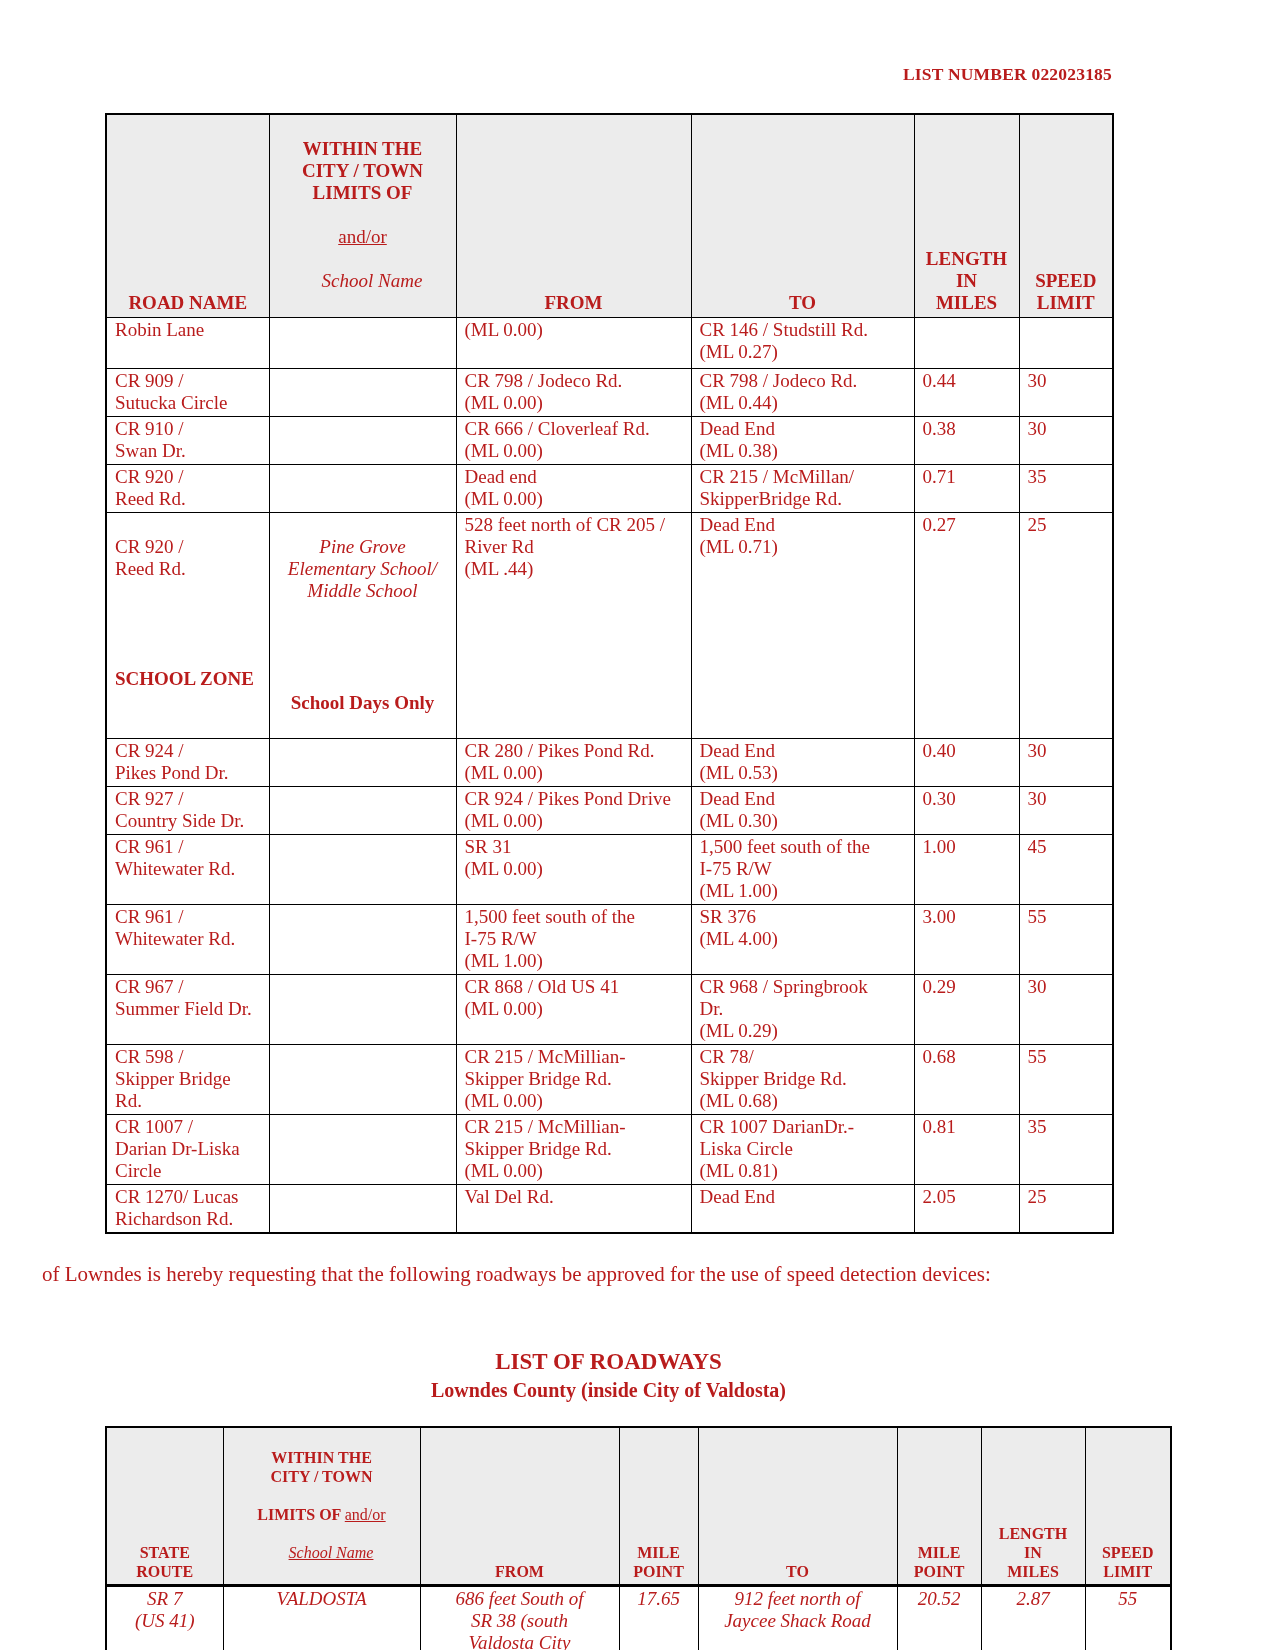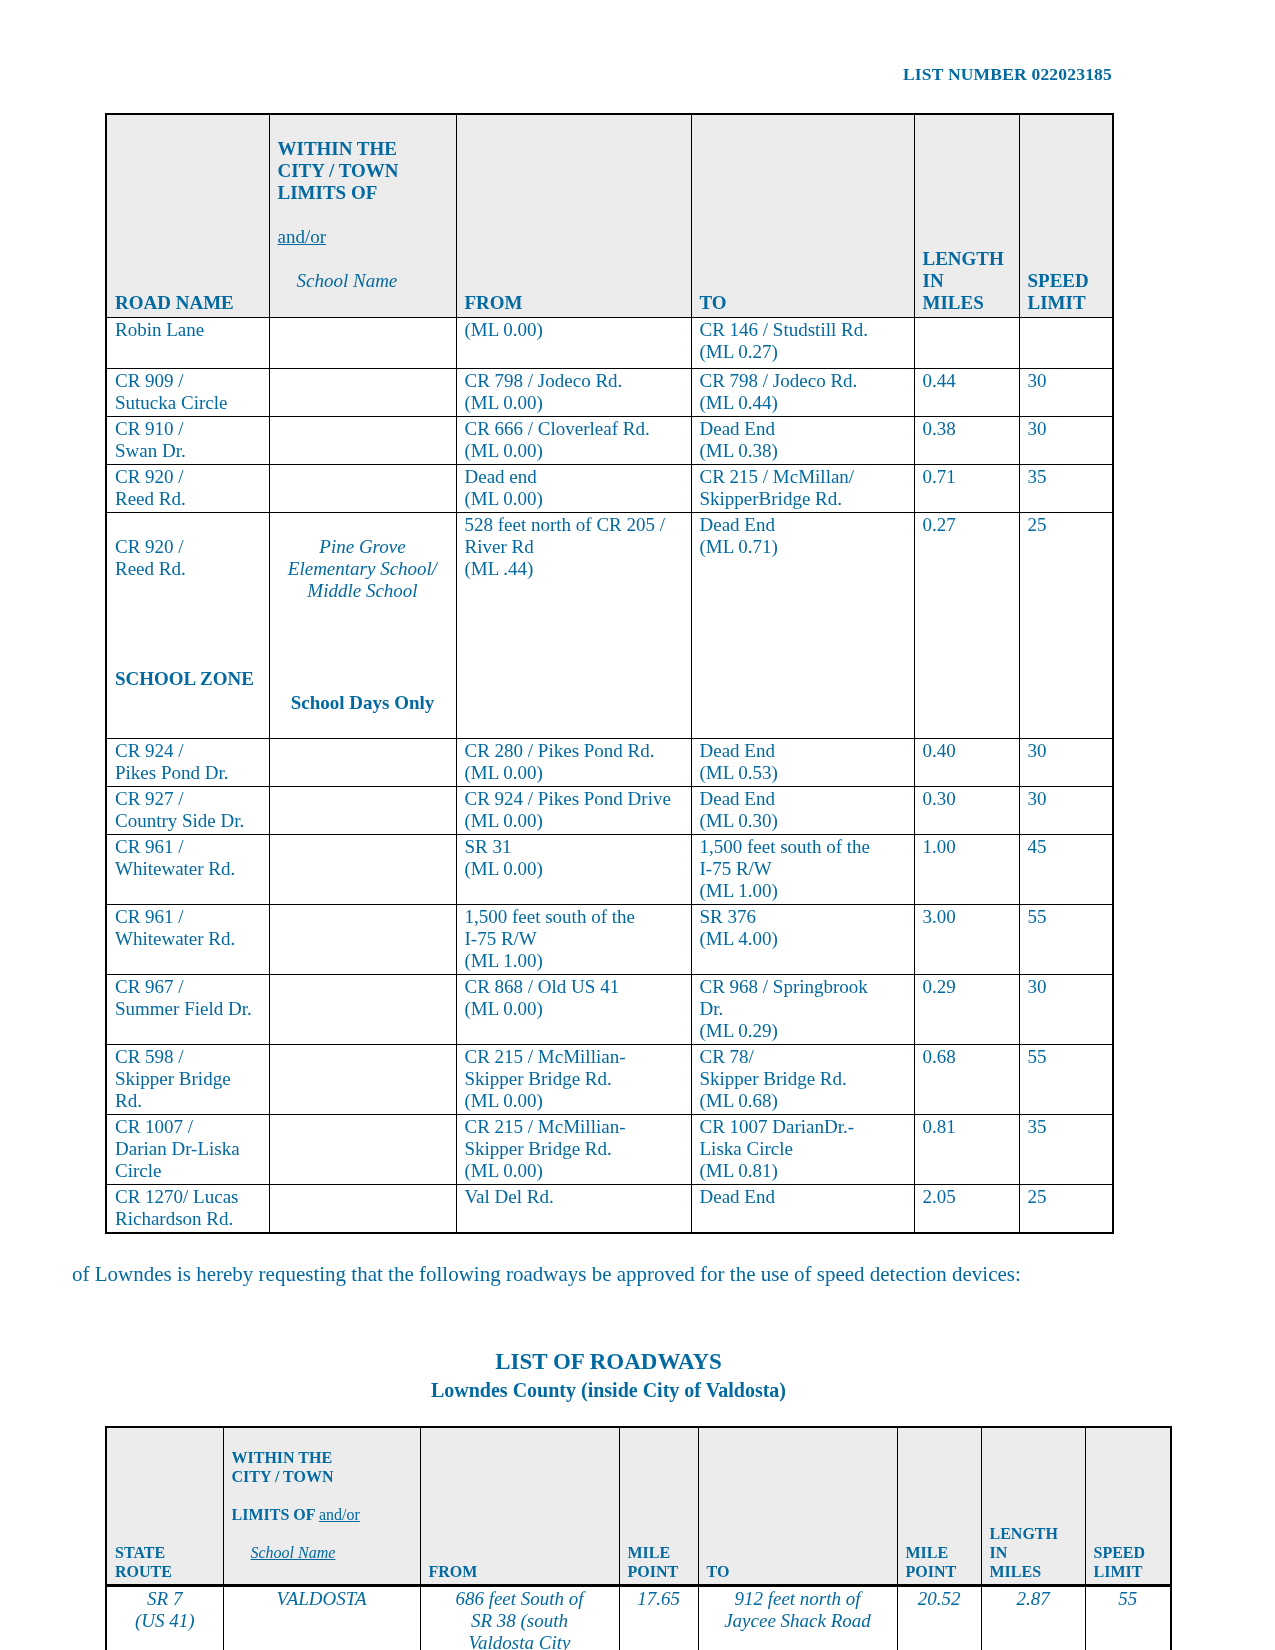--- a/index.html
+++ b/index.html
@@ -1,38 +1,38 @@
 <!DOCTYPE html>
 <html><head>
 <meta charset="utf-8">
 <style>
   * { margin:0; padding:0; box-sizing:border-box; }
   html,body { background:#ffffff; }
   .page {
-    width:1275px; height:1650px; background:#ffffff; color:#0369a1;
+    width:1275px; height:1650px; background:#ffffff; color:#b91c1c;
     font-family:"Liberation Serif","DejaVu Serif",serif;
     padding-top:64px; overflow:hidden;
   }
 
   .list-number {
     font-weight:bold; font-size:17.5px; text-align:right; width:1007px;
     margin-left:105px; letter-spacing:.2px;
   }
 
   table { border-collapse:collapse; table-layout:fixed; margin-left:105px; }
   .t1 { width:1007px; margin-top:28px; border:2px solid #000; }
   .t2 { width:1065px; margin-top:22px; border:2px solid #000; }
 
   th, td {
     border:1.5px solid #000; vertical-align:top; text-align:left;
     font-size:19px; line-height:22px; padding:1px 8px 2px 8px;
     white-space:pre-line; overflow:hidden;
   }
   thead th {
-    background:#ececec; vertical-align:bottom; 
+    background:#ececec; vertical-align:bottom; text-align:center;
     font-weight:bold; padding-bottom:3px; white-space:pre-line;
   }
   .t1 thead th { height:115px; font-size:19px; }
   .t2 thead th { height:100px; font-size:16px; line-height:19px; border-bottom:3px solid #000; }
   .t2 td { text-align:center; font-style:italic; height:98px; }
 
   .andor { font-weight:normal; text-decoration:underline; display:block; }
   .school-name { font-weight:normal; font-style:italic; display:block;margin-left:19px; }
   .school-name.u { text-decoration:underline; }
   .inline-b { display:inline; }
@@ -40,21 +40,21 @@
   .italic { font-style:italic; }
   .block { display:block; white-space:pre-line; }
   .center { text-align:center; }
   .cell-gap { height:44px; }
   .cell-gap2 { height:46px; }
 
   .r1 { height:51px; } .r2 { height:46px;padding-left:12px; } .r5 { height:137px; }
   .r3 { height:69px; } .r4 { height:70px; } .r13 { height:45px; }
 
   .intro {
-    margin-left:72px; width:1007px; margin-top:27px;
+    margin-left:42px; width:1007px; margin-top:27px;
     font-size:21px; line-height:27px;
   }
   .titles { margin-left:105px; width:1007px; margin-top:58px; text-align:center; }
   .title-main { font-weight:bold; font-size:23px; line-height:31px; }
   .title-sub  { font-weight:bold; font-size:20px; line-height:27px; }
   .title-sys  { font-weight:bold; font-size:21px; line-height:30px; text-decoration:underline; }
 </style>
 </head>
 <body>
 

